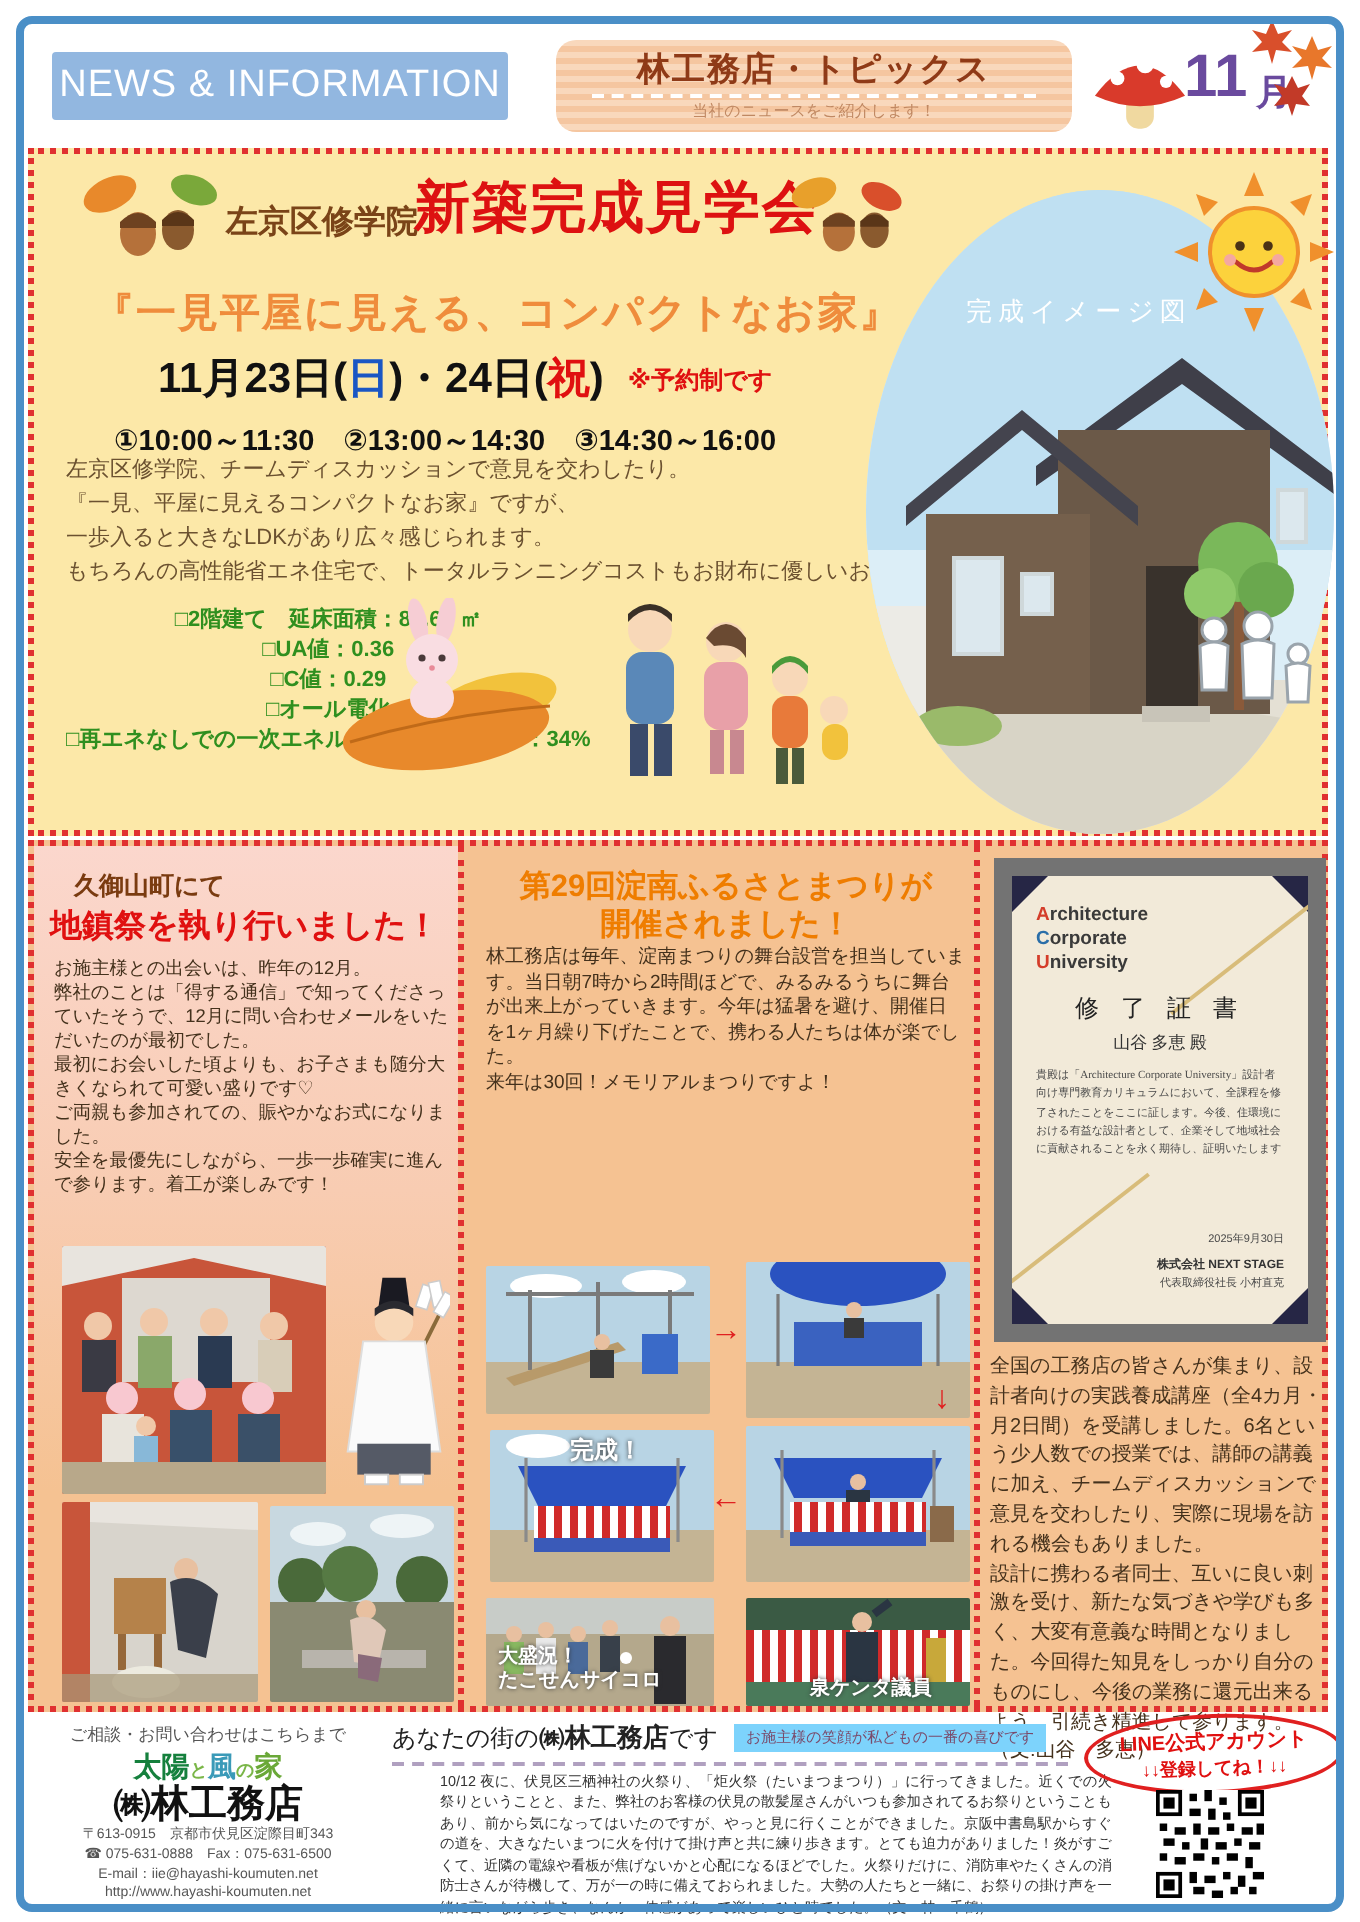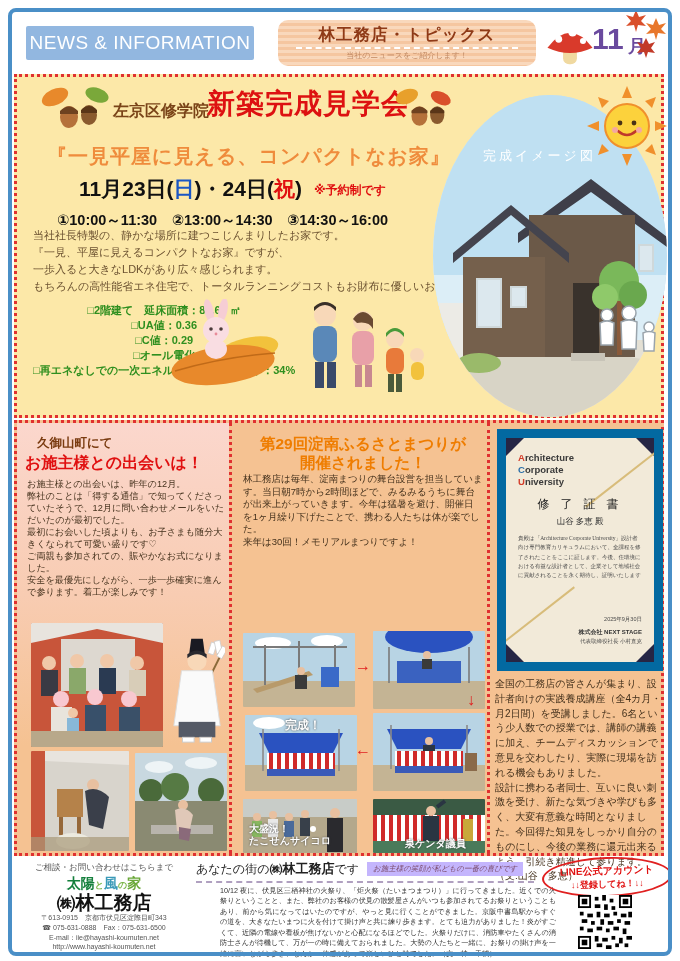--- a/index.html
+++ b/index.html
@@ -58,21 +58,21 @@
   .mt-title{left:220px;top:12px;width:252px;text-align:center;font-size:15.5px;
             font-weight:bold;color:#ef7d00;line-height:1.2;}
   .mt-body{left:226px;top:50px;width:240px;font-size:9.5px;color:#44311c;line-height:1.32;}
   .mt-body p{margin:0;overflow-wrap:anywhere;}
 
   .photo{overflow:hidden;border-radius:1px;}
   .photo svg{display:block;width:100%;height:100%;}
   .plabel{position:absolute;color:#fff;font-weight:bold;text-shadow:0 0 2px #333;}
   .arrow{font-size:16px;font-weight:bold;color:#e02020;z-index:4;}
 
-  .cert{left:480px;top:6px;width:166px;height:242px;background:#0369a1;padding:9px;box-sizing:border-box;}
+  .cert{left:480px;top:6px;width:166px;height:242px;background:#737373;padding:9px;box-sizing:border-box;}
   .cert-paper{position:relative;width:100%;height:100%;background:#f2ead9;overflow:hidden;}
   .cp-corner{position:absolute;width:0;height:0;}
   .c-tl{left:0;top:0;border-left:18px solid #262645;border-bottom:18px solid transparent;}
   .c-tr{right:0;top:0;border-right:18px solid #262645;border-bottom:18px solid transparent;}
   .c-bl{left:0;bottom:0;border-left:18px solid #262645;border-top:18px solid transparent;}
   .c-br{right:0;bottom:0;border-right:18px solid #262645;border-top:18px solid transparent;}
   .gold1{position:absolute;right:-30px;top:34px;width:110px;height:2px;background:#d8bc7a;transform:rotate(-38deg);}
   .gold2{position:absolute;left:-30px;bottom:40px;width:110px;height:2px;background:#d8bc7a;transform:rotate(-38deg);}
   .acu{position:absolute;left:12px;top:14px;font-size:9.5px;font-weight:bold;color:#3a3a3a;line-height:1.25;}
   .acu b.i{color:#d43d2a;} .acu b.i2{color:#2a6ea8;}
@@ -91,21 +91,21 @@
   
   .ft-left{left:20px;top:862px;width:168px;text-align:center;}
   .ft-contact{font-size:8.5px;color:#555;}
   .ft-logo{font-size:14px;font-weight:bold;margin-top:1px;}
   .l-sun{color:#15803d;font-family:Liberation Mono, monospace;} .l-sm{color:#7ab648;font-size:9px;} .l-wind{color:#3a9ab8;} .l-house{color:#6aa838;}
   .ft-company{font-size:19px;font-weight:bold;color:#111;line-height:1.05;}
   .ft-small{font-size:7px;color:#555;line-height:1.4;}
   .ft-strip{left:196px;top:860px;width:344px;display:flex;align-items:center;gap:8px;}
   .strip-title{font-size:12px;color:#222;white-space:nowrap;}
   .strip-title b{font-size:13px;}
-  .strip-sub{font-size:7.5px;color:#7a4a6a;background:#c4b5fd;padding:2px 6px;white-space:nowrap;font-style:italic;}
+  .strip-sub{font-size:7.5px;color:#7a4a6a;background:#7dd3fc;padding:2px 6px;white-space:nowrap;}
   .ft-divider{left:196px;top:881px;width:338px;border-top:2px dashed #b0a0c0;}
   .ft-para{left:196px;top:886px;width:336px;font-size:7.2px;color:#333;line-height:1.45;
            text-align:justify;overflow-wrap:anywhere;margin-left:24px;}
   .ft-line{left:542px;top:857px;width:126px;height:36px;border:2px solid #e02020;border-radius:50%;
            display:flex;flex-direction:column;align-items:center;justify-content:center;
            color:#e01010;font-weight:bold;transform:rotate(-2deg);}
   .ft-line .l1{font-size:10px;} .ft-line .l2{font-size:9px;}
   .ft-qr{left:577px;top:895px;width:56px;height:54px;}
 </style>
 </head>
@@ -209,21 +209,21 @@
 
     <div class="abs catchcopy">『一見平屋に見える、コンパクトなお家』</div>
 
     <div class="abs date-row">
       <span>11月23日(</span><span class="d-sun">日</span><span>)・24日(</span><span class="d-hol">祝</span><span>)</span><span class="date-note">※予約制です</span>
     </div>
 
     <div class="abs times">①10:00～11:30　②13:00～14:30　③14:30～16:00</div>
 
     <div class="abs desc">
-      <div>当社社長特製の、静かな場所に建つこじんまりしたお家です。</div>
+      <div>左京区修学院、チームディスカッションで意見を交わしたり。</div>
       <div>『一見、平屋に見えるコンパクトなお家』ですが、</div>
       <div>一歩入ると大きなLDKがあり広々感じられます。</div>
       <div>もちろんの高性能省エネ住宅で、トータルランニングコストもお財布に優しいお家です！</div>
     </div>
 
     <div class="abs specs">
       <div>□2階建て　延床面積：83.64 ㎡</div>
       <div>□UA値：0.36</div>
       <div>□C値：0.29</div>
       <div>□オール電化</div>
@@ -274,21 +274,21 @@
       </g>
     </svg>
   </div>
 
   <div class="abs bottom">
     <div class="abs col-left-bg"></div>
     <div class="abs div1"></div>
     <div class="abs div2"></div>
 
     <div class="abs jc-sub">久御山町にて</div>
-    <div class="abs jc-title">お施主様との出会いは！</div>
+    <div class="abs jc-title">地鎮祭を執り行いました！</div>
     <div class="abs jc-body">
       <p>お施主様との出会いは、昨年の12月。</p>
       <p>弊社のことは「得する通信」で知ってくださっていたそうで、12月に問い合わせメールをいただいたのが最初でした。</p>
       <p>最初にお会いした頃よりも、お子さまも随分大きくなられて可愛い盛りです♡</p>
       <p>ご両親も参加されての、賑やかなお式になりました。</p>
       <p>安全を最優先にしながら、一歩一歩確実に進んで参ります。着工が楽しみです！</p>
     </div>
 
     <div class="abs photo" style="left:14px;top:200px;width:132px;height:124px;">
       <svg viewBox="0 0 132 124">

